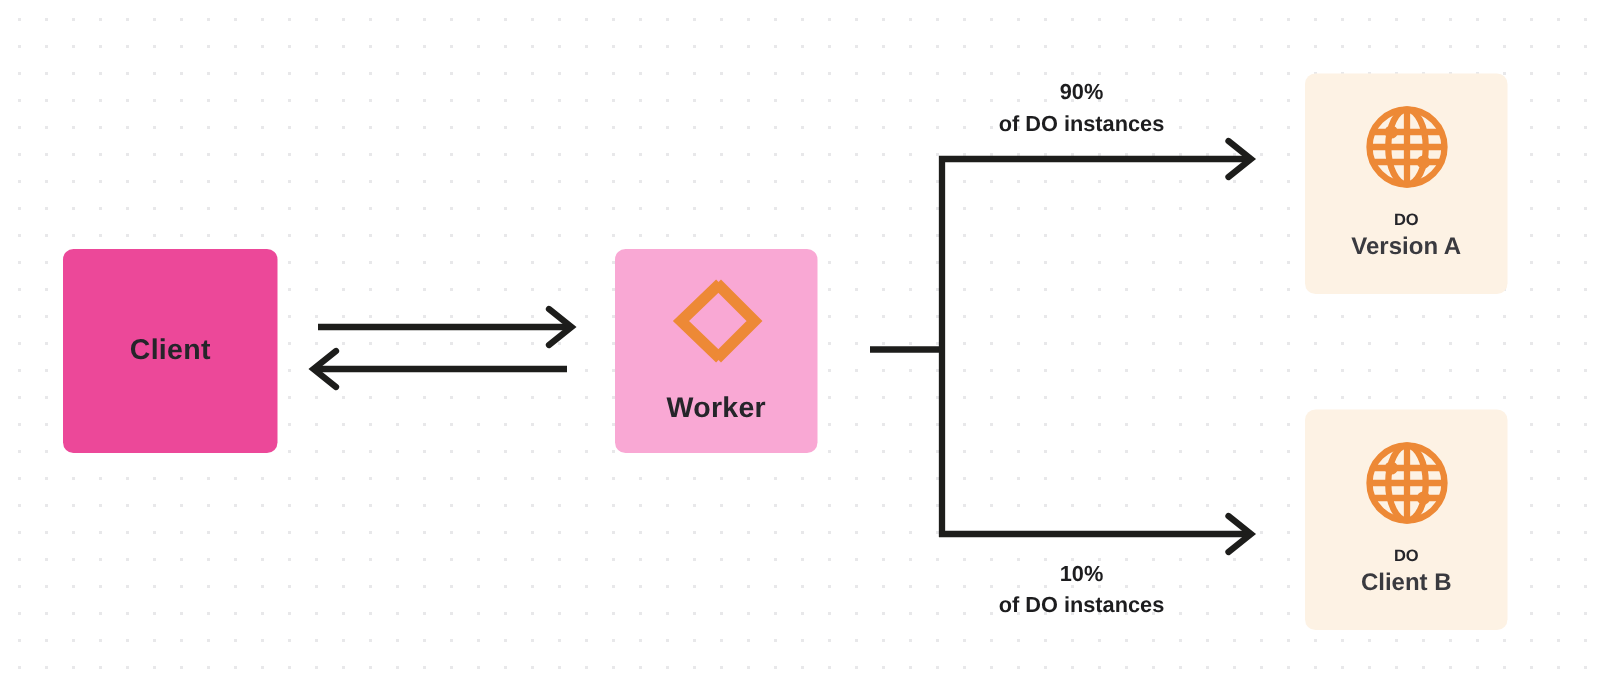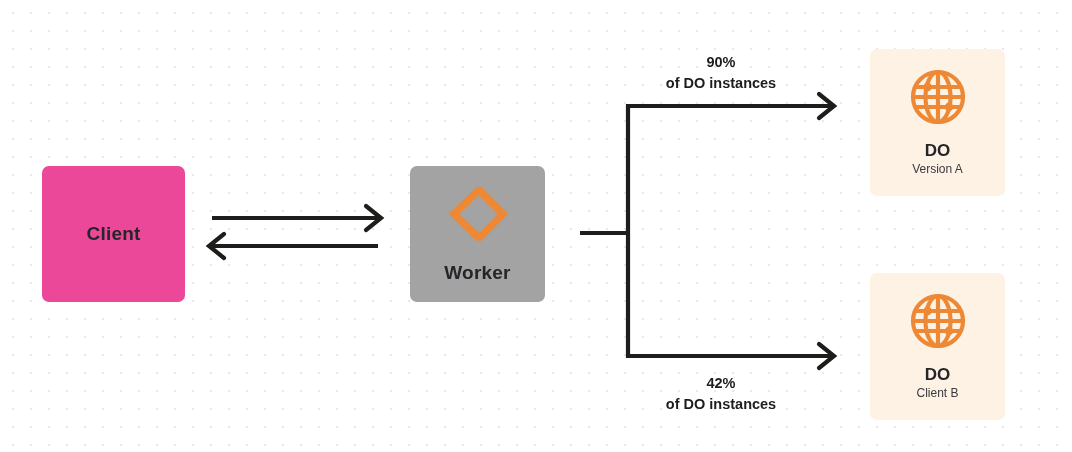--- a/index.html
+++ b/index.html
@@ -47,21 +47,21 @@
     top: 166px;
     width: 143px;
     height: 136px;
     background: #ec4899;
   }
   .node-worker {
     left: 410px;
     top: 166px;
     width: 135px;
     height: 136px;
-    background: #a3a3a3;
+    background: #f9a8d4;
   }
   .node-do-a {
     left: 870px;
     top: 49px;
     width: 135px;
     height: 147px;
     background: #fdf2e4;
   }
   .node-do-b {
     left: 870px;
@@ -72,28 +72,28 @@
   }
 
   .node-title {
     font-size: 19px;
     font-weight: bold;
     color: #25252a;
     letter-spacing: 0.2px;
     line-height: 1.2;
   }
   .node-title-sm {
-    font-size: 17px;
+    font-size: 11px;
     font-weight: bold;
     color: #25252a;
     line-height: 1.25;
   }
   .node-sub {
-    font-size: 12px;
-    font-weight: normal;
+    font-size: 16px;
+    font-weight: bold;
     color: #3a3a3f;
     line-height: 1.3;
     margin-top: 1px;
   }
   .icon-wrap {
     display: block;
     line-height: 0;
   }
   .worker-icon-wrap { margin-bottom: 18px; }
   .do-icon-wrap { margin-bottom: 14px; }
@@ -151,21 +151,21 @@
       <polyline points="819,344 834,356 819,368" fill="none" stroke="#1d1d1b" stroke-width="4.2" stroke-linecap="round" stroke-linejoin="miter"></polyline>
     </g>
   </svg>
 
   <div class="edge-label label-top">
     <div>90%</div>
     <div>of DO instances</div>
   </div>
 
   <div class="edge-label label-bottom">
-    <div>42%</div>
+    <div>10%</div>
     <div>of DO instances</div>
   </div>
 
   <div class="node node-client">
     <div class="node-title">Client</div>
   </div>
 
   <div class="node node-worker">
     <span class="icon-wrap worker-icon-wrap">
       <svg width="66" height="60" viewBox="0 0 66 60">

